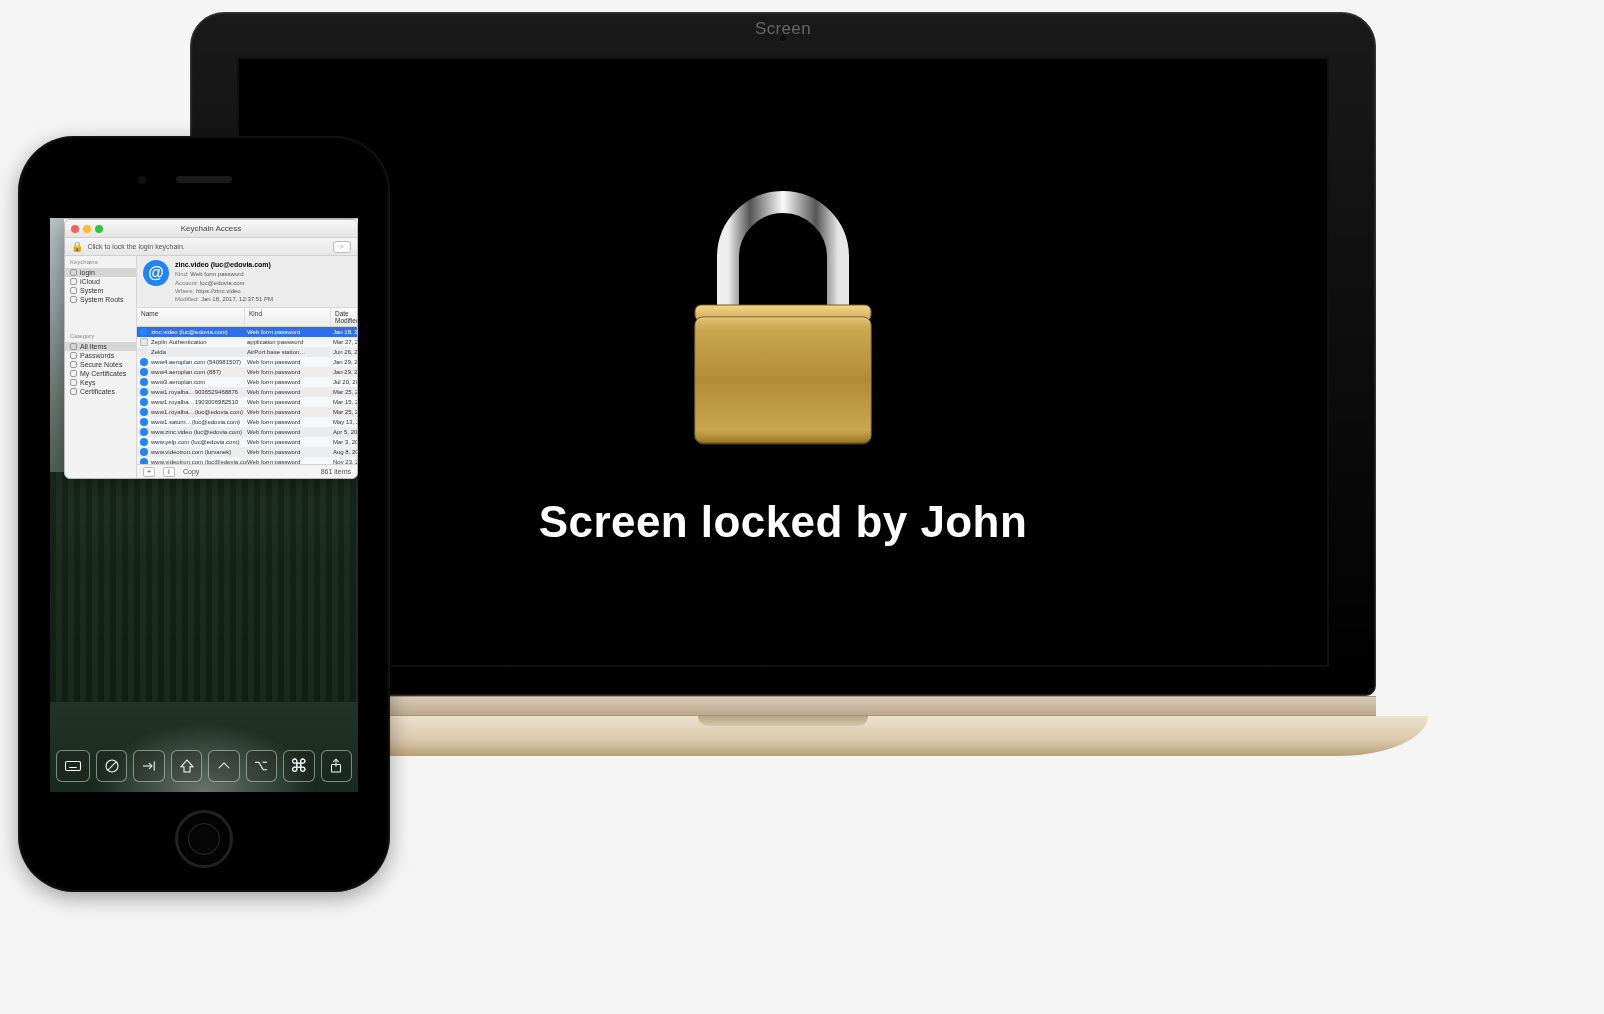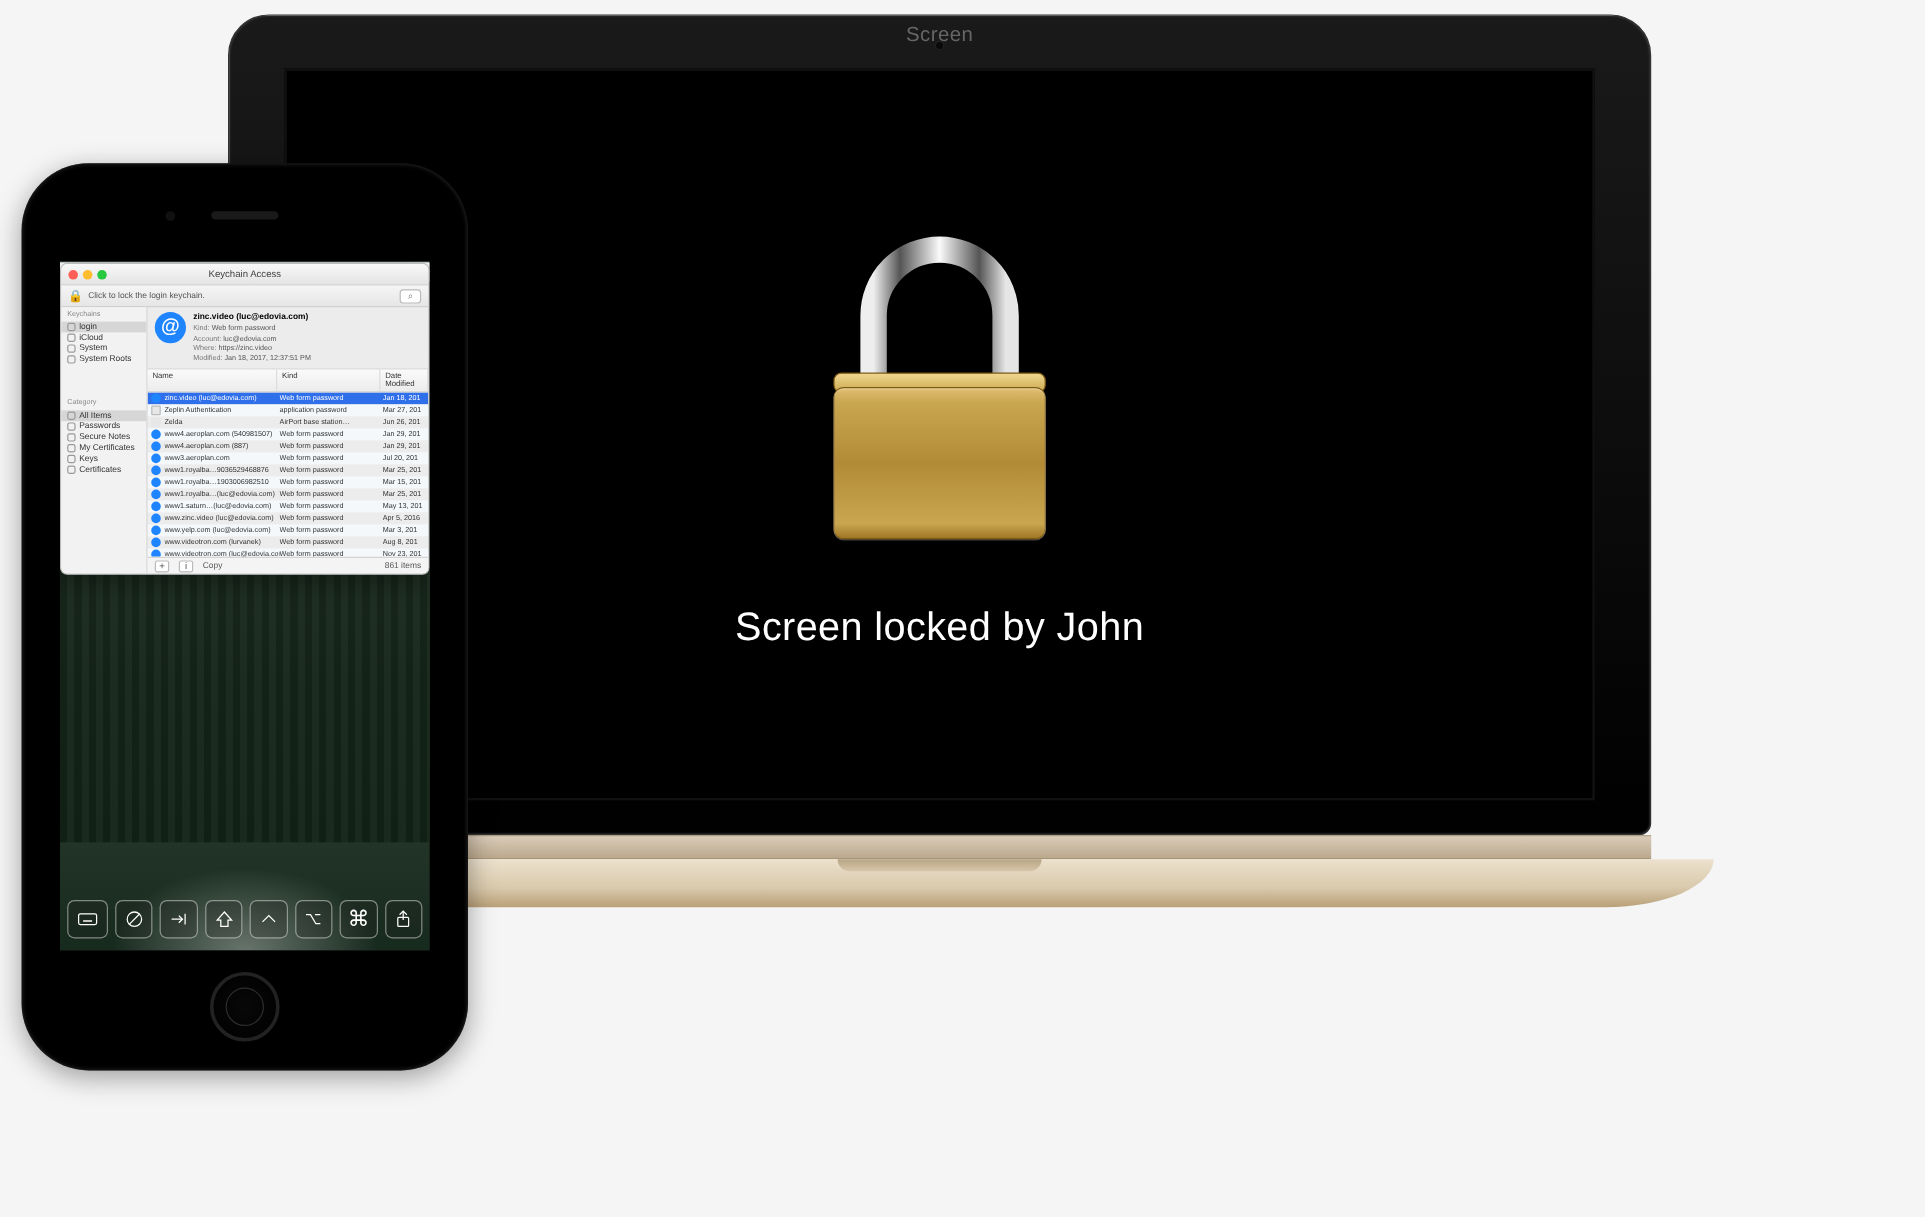--- a/index.html
+++ b/index.html
@@ -4,21 +4,21 @@
 <style>
   *{box-sizing:border-box;margin:0;padding:0;font-family:-apple-system,Helvetica,Arial,sans-serif}
   body{background:#f5f5f5;width:1604px;height:1014px;overflow:hidden;position:relative}
 
   
   .macbook{position:absolute;left:190px;top:12px;width:1186px}
   .mb-screen-frame{background:linear-gradient(#1a1a1a,#000);border-radius:34px 34px 10px 10px;padding:44px 46px 28px;border:1px solid #333;box-shadow:inset 0 0 2px #555}
   .mb-camera{position:absolute;left:50%;top:22px;transform:translateX(-50%);width:8px;height:8px;border-radius:50%;background:#0a0a0a;border:1px solid #222}
   .mb-display{background:#000;width:1092px;height:610px;display:flex;flex-direction:column;align-items:center;justify-content:center;position:relative;border:2px solid #111}
   .mb-logo{position:absolute;left:50%;top:7px;transform:translateX(-50%);color:#666;font-size:17px;font-family:Helvetica;letter-spacing:0.02em}
-  .lock-msg{color:#fff;font-size:33px;font-weight:400;margin-top:40px;letter-spacing:0.01em}
+  .lock-msg{color:#fff;font-size:44px;font-weight:700;margin-top:40px;letter-spacing:0.01em}
   .mb-hinge{height:20px;background:linear-gradient(#d9cbb8,#bba98e);border:1px solid #a89578;border-left:none;border-right:none}
   .mb-base{position:relative;height:40px;margin:0 -52px;background:linear-gradient(#ece1cd 0%,#d9c9ac 60%,#b9a078 100%);border-radius:0 0 90px 90px / 0 0 40px 40px}
   .mb-notch{position:absolute;left:50%;top:0;transform:translateX(-50%);width:170px;height:10px;background:linear-gradient(#b7a586,#d7c6a7);border-radius:0 0 12px 12px}
   .padlock-svg{width:220px;height:280px}
 
   
   .iphone{position:absolute;left:18px;top:136px;width:372px;height:756px;background:#000;border-radius:56px;padding:10px;box-shadow:inset 0 0 4px #333,0 6px 22px rgba(0,0,0,.35)}
   .ip-inner{width:100%;height:100%;border-radius:48px;background:#000;overflow:hidden;position:relative}
   .ip-speaker{position:absolute;left:50%;top:30px;transform:translateX(-50%);width:56px;height:7px;background:#1a1a1a;border-radius:4px}
   .ip-sensor{position:absolute;left:110px;top:30px;width:8px;height:8px;border-radius:50%;background:#111}
@@ -32,21 +32,21 @@
       radial-gradient(ellipse 60% 20% at 50% 100%, rgba(255,255,255,.35), transparent 60%),
       linear-gradient(180deg,#b7c3c6 0%, #8d979a 18%, #637268 35%, #324434 60%, #172a1e 100%)}
   .trees{position:absolute;left:0;right:0;bottom:90px;height:230px;
     background:repeating-linear-gradient(90deg,#0e1c12 0 6px,#18281c 6px 12px);opacity:.85}
 
   
   .win{position:absolute;left:0;top:0;right:0;height:260px;background:#ececec;border:1px solid #bcbcbc;border-radius:6px;font-size:8px;color:#333;display:flex;flex-direction:column;overflow:hidden;box-shadow:0 6px 20px rgba(0,0,0,.35)}
   .menubar{position:absolute;left:0;right:0;top:-16px;height:16px;background:linear-gradient(#fdfdfd,#eaeaea);font-size:8px;color:#000;display:flex;align-items:center;padding:0 6px;gap:8px;border-bottom:1px solid #bdbdbd}
   .menubar span{white-space:nowrap}
   .apple{font-size:10px}
-  .win-wrap{position:absolute;left:0;top:0;right:0}
+  .win-wrap{position:absolute;left:14px;top:0;right:0}
   .titlebar{height:18px;background:linear-gradient(#f8f8f8,#e4e4e4);display:flex;align-items:center;padding:0 6px;border-bottom:1px solid #cfcfcf}
   .traffic{display:flex;gap:4px;margin-right:auto}
   .tl{width:8px;height:8px;border-radius:50%}
   .tl.r{background:#ff5f57}.tl.y{background:#febc2e}.tl.g{background:#28c840}
   .titlebar .ttl{position:absolute;left:0;right:0;text-align:center;font-size:8px;color:#444}
   .toolbar{height:18px;background:linear-gradient(#f5f5f5,#e6e6e6);border-bottom:1px solid #d0d0d0;display:flex;align-items:center;padding:0 6px;gap:4px}
   .toolbar .hint{color:#555;font-size:7px}
   .search{margin-left:auto;width:18px;height:12px;border:1px solid #bbb;border-radius:3px;background:#fff;display:flex;align-items:center;justify-content:center;font-size:8px;color:#888}
   .body{display:flex;flex:1;min-height:0}
   .sidebar{width:72px;background:#f2f2f2;border-right:1px solid #d6d6d6;font-size:7px;color:#333}

